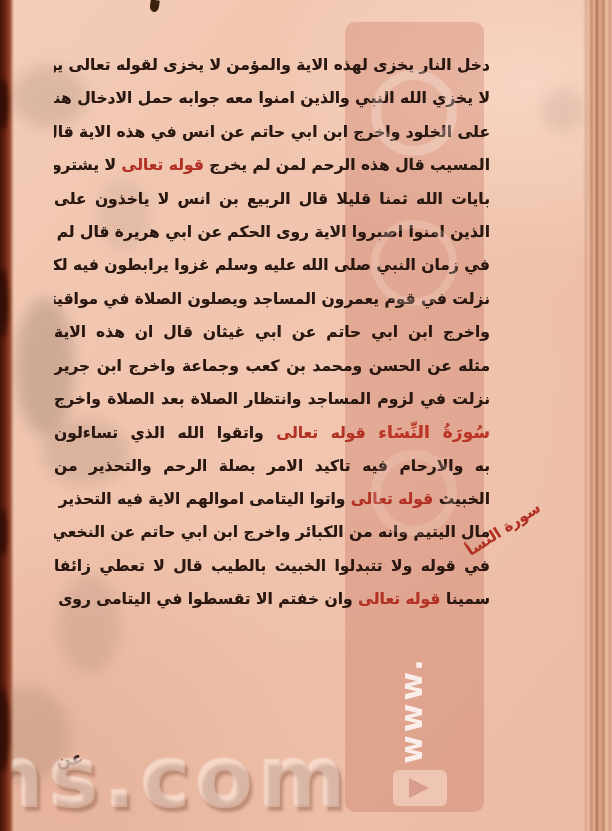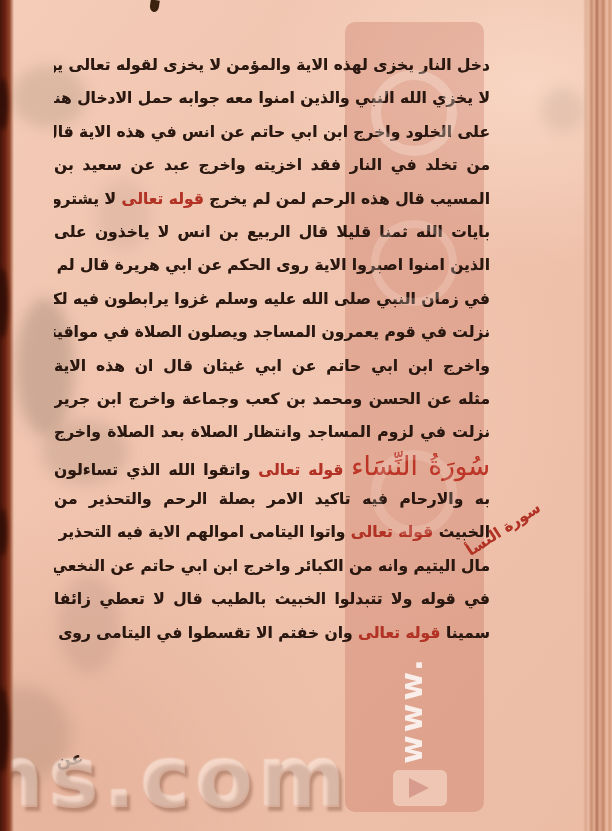--- a/index.html
+++ b/index.html
@@ -77,21 +77,21 @@
   .line{
     height:33.4px;line-height:33.4px;
     font-size:15.5px;font-weight:700;
     color:#2a1810;
     text-align:justify;text-align-last:justify;
     overflow:hidden;white-space:nowrap;
     text-shadow:0 0 .6px rgba(42,24,16,.55);
   }
   .seg-ink{color:#2a1810;}
   .seg-rubric{color:#b23325;text-shadow:0 0 .5px rgba(178,51,37,.6);}
-  .seg-rubric-large{color:#bc3526;font-size:26px;font-weight:normal;text-shadow:0 0 .6px rgba(188,53,38,.6);}
+  .seg-rubric-large{color:#bc3526;font-size:17px;font-weight:bold;text-shadow:0 0 .6px rgba(188,53,38,.6);}
   .margin-note{
     position:absolute;right:66px;top:520px;
     color:#b23325;font-size:15px;font-weight:bold;direction:rtl;
     transform:rotate(-33deg);white-space:nowrap;
     text-shadow:0 0 .5px rgba(178,51,37,.6);
   }
   .catchword{
     position:absolute;left:56px;top:749px;
     color:#2a1810;font-size:17px;font-weight:bold;direction:rtl;
     transform:rotate(-6deg);
@@ -110,21 +110,20 @@
   <div class="stain s5"></div>
   <div class="stain s6"></div>
   <div class="stain s7"></div>
 
   <div class="wm-strip"></div>
 
   <div class="text-block">
       <div class="line"><span class="seg-ink">دخل النار يخزى لهذه الاية والمؤمن لا يخزى لقوله تعالى يوم</span></div>
       <div class="line"><span class="seg-ink">لا يخزي الله النبي والذين امنوا معه جوابه حمل الادخال هنا</span></div>
       <div class="line"><span class="seg-ink">على الخلود واخرج ابن ابي حاتم عن انس في هذه الاية قال</span></div>
-      <div class="line"><span class="seg-ink">من تخلد في النار فقد اخزيته واخرج عبد عن سعيد بن</span></div>
       <div class="line"><span class="seg-ink">المسيب قال هذه الرحم لمن لم يخرج </span><span class="seg-rubric">قوله تعالى</span><span class="seg-ink"> لا يشترون</span></div>
       <div class="line"><span class="seg-ink">بايات الله ثمنا قليلا قال الربيع بن انس لا ياخذون على</span></div>
       <div class="line"><span class="seg-ink">الذين امنوا اصبروا الاية روى الحكم عن ابي هريرة قال لم يكن</span></div>
       <div class="line"><span class="seg-ink">في زمان النبي صلى الله عليه وسلم غزوا يرابطون فيه لكنها</span></div>
       <div class="line"><span class="seg-ink">نزلت في قوم يعمرون المساجد ويصلون الصلاة في مواقيتها</span></div>
       <div class="line"><span class="seg-ink">واخرج ابن ابي حاتم عن ابي غيثان قال ان هذه الاية</span></div>
       <div class="line"><span class="seg-ink">مثله عن الحسن ومحمد بن كعب وجماعة واخرج ابن جرير</span></div>
       <div class="line"><span class="seg-ink">نزلت في لزوم المساجد وانتظار الصلاة بعد الصلاة واخرج</span></div>
       <div class="line"><span class="seg-rubric-large">سُورَةُ النِّسَاء</span><span class="seg-rubric"> قوله تعالى </span><span class="seg-ink">واتقوا الله الذي تساءلون</span></div>
       <div class="line"><span class="seg-ink">به والارحام فيه تاكيد الامر بصلة الرحم والتحذير من</span></div>

